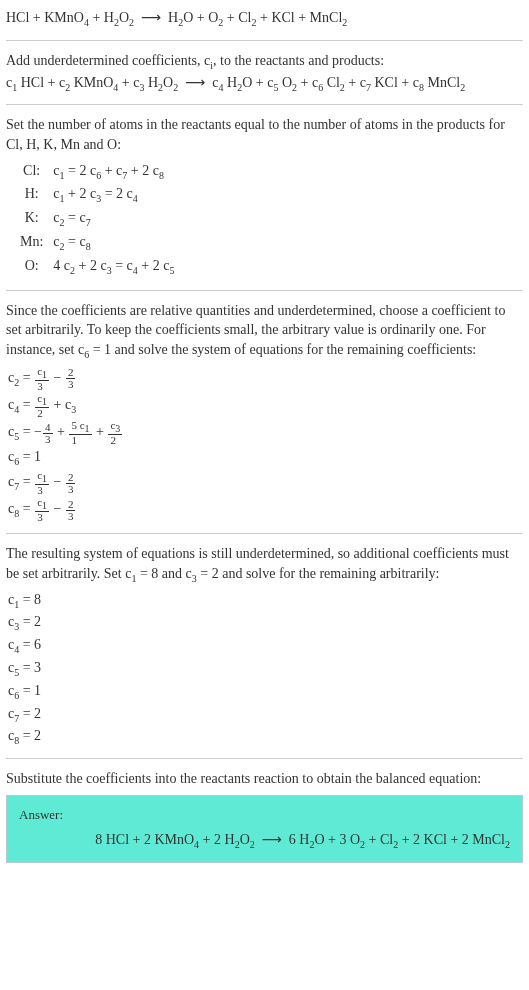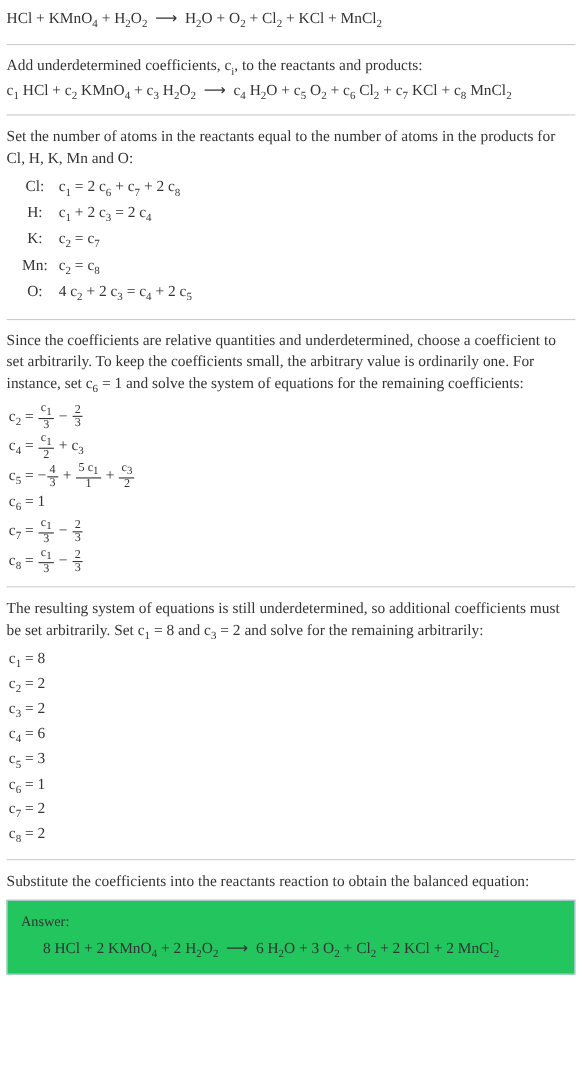--- a/index.html
+++ b/index.html
@@ -33,39 +33,39 @@
       white-space: nowrap;
     }
     .coef-list {
       margin-top: 4px;
       margin-left: 2px;
     }
     .coef-list div { margin: 1px 0; }
     .frac {
       display: inline-block;
       vertical-align: middle;
-      text-align: center;
+      text-align: left;
       font-size: 11px;
       line-height: 1;
       margin: 0 1px;
     }
     .frac .num { display: block; border-bottom: 1px solid #333; padding: 0 2px; }
     .frac .den { display: block; padding: 0 2px; }
     .answer-box {
-      background: #22c55e;
+      background: #5eead4;
       border: 1px solid #b8c8d8;
       padding: 10px 12px;
       margin-top: 6px;
     }
     .answer-label {
       font-size: 13px;
       margin-bottom: 6px;
     }
     .answer-eq {
-      text-align: left;
+      text-align: right;
       padding-left: 20px;
     }
     .ital { }
   </style>
 </head>
 <body>
 
 <div class="section">
   <div class="eq">
     HCl + KMnO<sub>4</sub> + H<sub>2</sub>O<sub>2</sub> &nbsp;⟶&nbsp; H<sub>2</sub>O + O<sub>2</sub> + Cl<sub>2</sub> + KCl + MnCl<sub>2</sub>
@@ -126,21 +126,20 @@
   </div>
 </div>
 <hr>
 
 <div class="section">
   <div>
     <span>The resulting system of equations is still underdetermined, so additional coefficients must be set arbitrarily. Set </span><span class="ital">c</span><sub>1</sub> = 8<span> and </span><span class="ital">c</span><sub>3</sub> = 2<span> and solve for the remaining arbitrarily:</span>
   </div>
   <div class="coef-list">
     <div><span class="ital">c</span><sub>1</sub> = 8</div>
-    <div><span class="ital">c</span><sub>2</sub> = 2</div>
     <div><span class="ital">c</span><sub>3</sub> = 2</div>
     <div><span class="ital">c</span><sub>4</sub> = 6</div>
     <div><span class="ital">c</span><sub>5</sub> = 3</div>
     <div><span class="ital">c</span><sub>6</sub> = 1</div>
     <div><span class="ital">c</span><sub>7</sub> = 2</div>
     <div><span class="ital">c</span><sub>8</sub> = 2</div>
   </div>
 </div>
 <hr>
 

